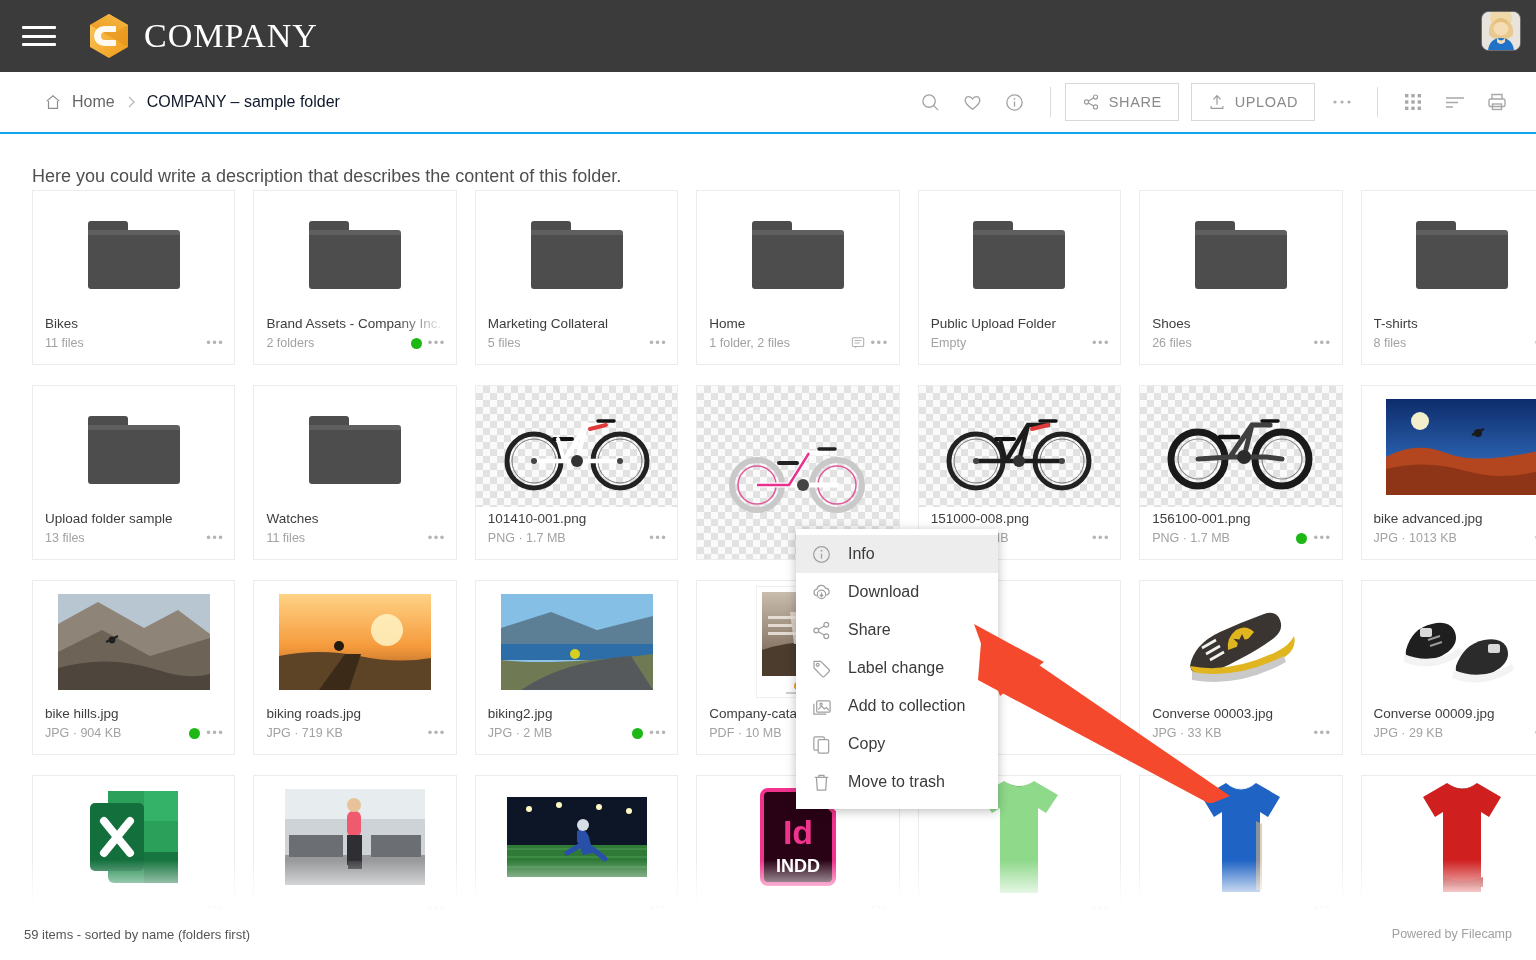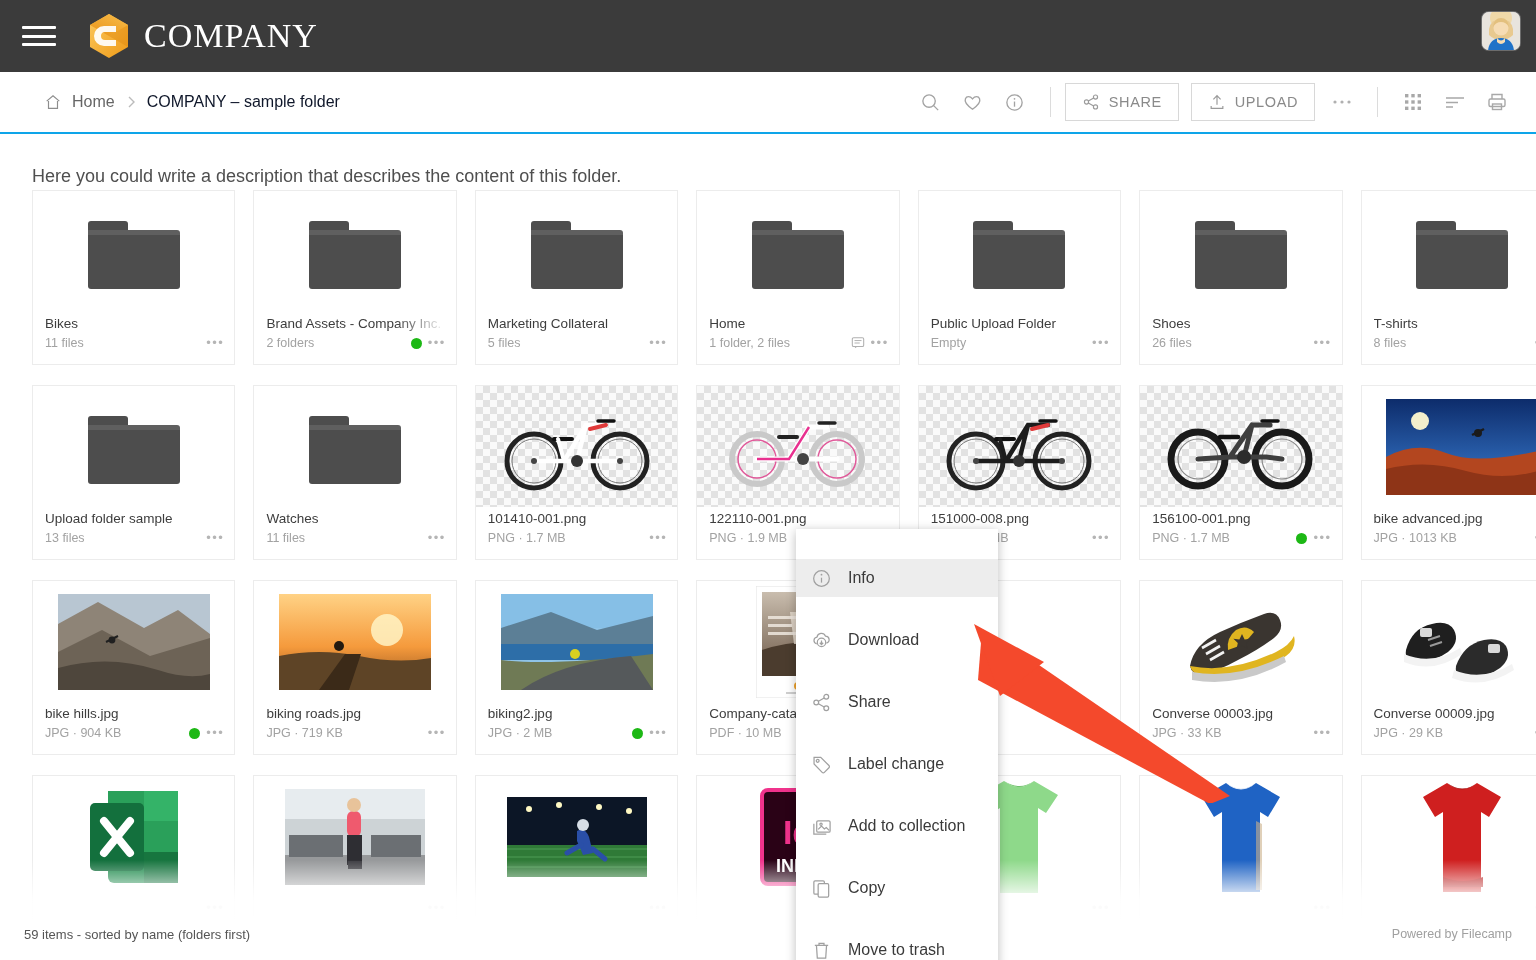--- a/index.html
+++ b/index.html
@@ -96,21 +96,21 @@
     display:flex; align-items:center; justify-content:center;
   }
 
   
   .ctxmenu {
     position:absolute; left: 796px; top: 529px; width: 202px;
     background:#fff; box-shadow: 0 2px 10px rgba(0,0,0,.26); z-index: 40;
     padding: 6px 0 8px 0;
   }
   .ctxitem { display:flex; align-items:center; gap: 16px; height: 38px;
-    padding: 14px 14px; font-size: 16px; color:#3a3a3a; cursor:pointer;margin-top:24px; }
+    padding: 14px 14px; font-size: 16px; color:#3a3a3a; cursor:pointer; }
   .ctxitem.active { background:#ededed; }
   .ctxicon { width: 22px; height: 22px; color:#9a9a9a; display:flex;
     align-items:center; justify-content:center; flex: 0 0 22px; }
 
   
   .arrow { position:absolute; left: 960px; top: 618px; z-index: 60; pointer-events:none; }
 
   
   .fadeout {
     position:absolute; left:0; right:0; bottom: 36px; height: 64px;
@@ -472,30 +472,20 @@
               <circle cx="114" cy="60" r="25" fill="none" stroke="#c9c9c9" stroke-width="6"></circle>
               <circle cx="114" cy="60" r="19" fill="none" stroke="#e05a9a" stroke-width="1.5"></circle>
               <path d="M34 60 L66 60 L86 28 L104 28 M66 60 L86 28 M66 60 L102 60 M102 60 L114 60" fill="none" stroke="#fff" stroke-width="5" stroke-linecap="round"></path>
               <path d="M34 60 L66 60 L86 28" fill="none" stroke="#e8308f" stroke-width="2.4"></path>
               <path d="M56 38 L74 38" stroke="#222" stroke-width="4" stroke-linecap="round"></path>
               <path d="M96 24 L112 24" stroke="#222" stroke-width="3.5" stroke-linecap="round"></path>
               <circle cx="80" cy="60" r="6" fill="#444"></circle>
             </svg>
           </div>
         </div>
-        <div class="meta">
-          <div class="fname">122110-001.png</div>
-          <div class="sub">
-            <span>PNG · 1.9 MB</span>
-            <span class="right">
-              <span class="dot" style="background: rgb(242, 208, 36);"></span>
-              <span class="dots">•••</span>
-            </span>
-          </div>
-        </div>
       </div>
       <div class="tile">
         <div class="thumb">
           <div class="checker">
             <svg width="150" height="96" viewBox="0 0 150 96">
               <circle cx="32" cy="62" r="27" fill="none" stroke="#222" stroke-width="5"></circle>
               <circle cx="32" cy="62" r="22" fill="none" stroke="#777" stroke-width="1"></circle>
               <circle cx="118" cy="62" r="27" fill="none" stroke="#222" stroke-width="5"></circle>
               <circle cx="118" cy="62" r="22" fill="none" stroke="#777" stroke-width="1"></circle>
               <path d="M32 62 L62 62 L84 26 L104 26 M62 62 L84 26 M62 62 L100 62 M100 62 L118 62 M84 26 L75 62" fill="none" stroke="#1c1c1c" stroke-width="4.5" stroke-linecap="round"></path>

